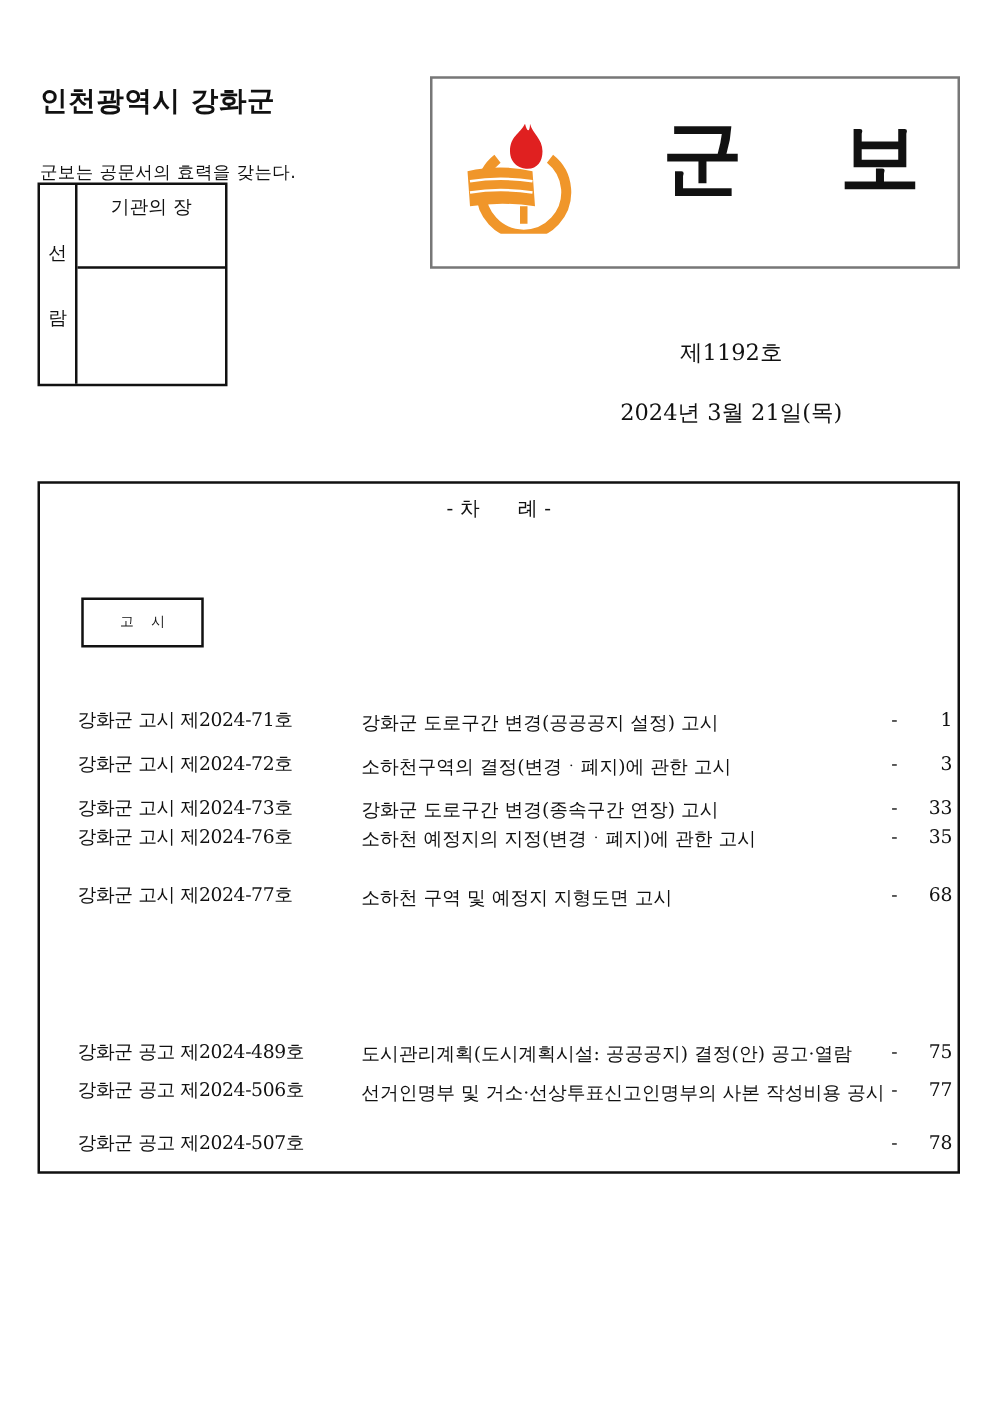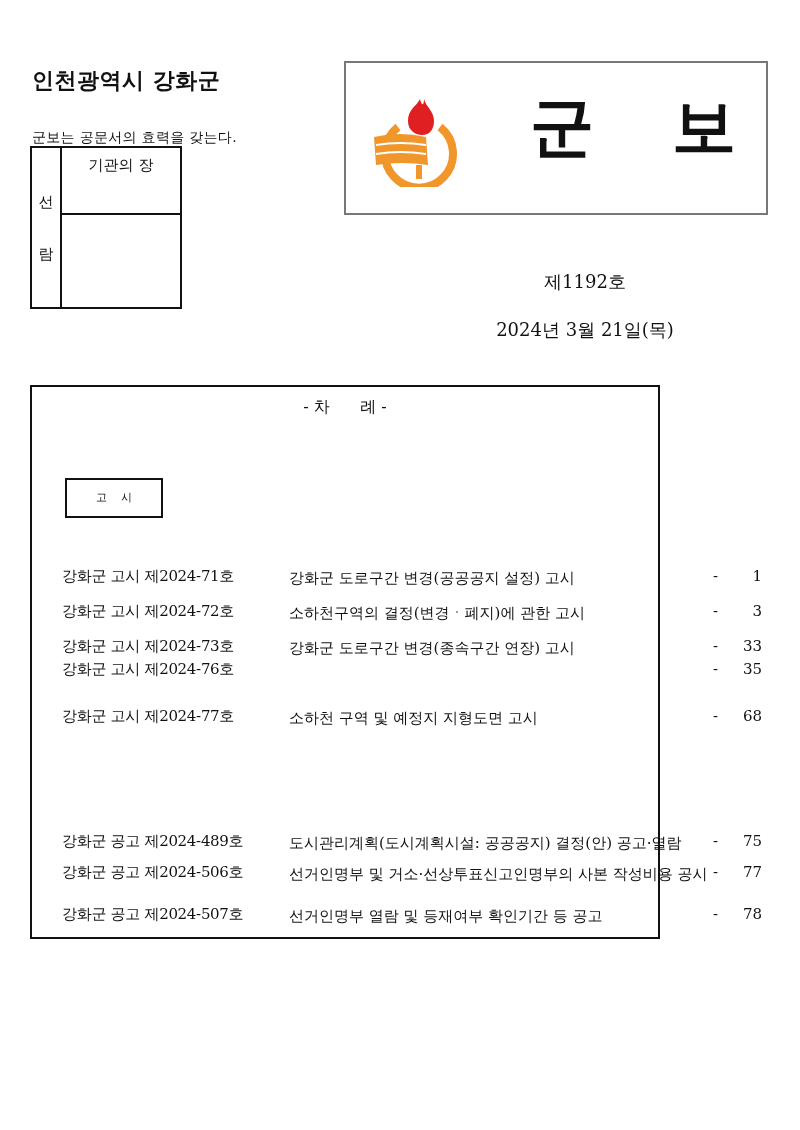--- a/index.html
+++ b/index.html
@@ -12,21 +12,21 @@
              font-size:14px; letter-spacing:0.3px;margin-top:24px; }
   .seonram { left:30px; top:146px; width:152px; height:163px; border:2px solid #111; box-sizing:border-box; }
   .seonram .side { position:absolute; left:0; top:0; width:30px; height:100%; border-right:2px solid #111; box-sizing:border-box; }
   .seonram .side span { position:absolute; left:0; width:28px; text-align:center; font-family:"DejaVu Sans",sans-serif; font-size:15px; }
   .seonram .head { position:absolute; left:30px; top:0; right:0; height:67px; border-bottom:2px solid #111; box-sizing:border-box;
                    text-align:center; padding-top:8px; font-family:"DejaVu Sans",sans-serif; font-size:15px; }
   .banner { left:344px; top:61px; width:424px; height:154px; border:2px solid #777; box-sizing:border-box; background:#fff; }
   .banner .title { position:absolute; top:32px; font-family:"DejaVu Sans","Liberation Sans",sans-serif; font-weight:bold; font-size:64px; line-height:1; }
   .issue { left:0; width:1170px; top:270px; text-align:center; font-size:18px; }
   .date { left:0; width:1170px; top:318px; text-align:center; font-size:18px; }
-  .toc { left:30px; top:385px; width:630px; height:554px; border:2px solid #111; box-sizing:border-box; }
+  .toc { left:30px; top:385px; width:738px; height:554px; border:2px solid #111; box-sizing:border-box; }
   .toc-title { position:absolute; left:0; right:0; top:10px; text-align:center; font-size:16px; white-space:pre; }
   .sec-box { position:absolute; left:33px; width:98px; height:40px; border:2px solid #111; box-sizing:border-box;
              font-size:11px; text-align:center; line-height:36px; white-space:pre; }
   .row { position:absolute; left:30px; width:700px; font-size:15px; height:22px;margin-top:20px; }
   .row .num { position:absolute; left:0; letter-spacing:-0.3px; }
   .row .ttl { position:absolute; left:227px; width:420px; line-height:22px; }
   .row .dash { position:absolute; left:651px; }
   .row .pg { position:absolute; right:0; width:40px; text-align:right; }
 </style>
 </head>
@@ -77,20 +77,21 @@
     <span class="pg">3</span>
   </div>
   <div class="row" style="top:230px">
     <span class="num">강화군 고시 제2024-73호</span>
     <span class="ttl">강화군 도로구간 변경(종속구간 연장) 고시</span>
     <span class="dash">-</span>
     <span class="pg">33</span>
   </div>
   <div class="row" style="top:253px">
     <span class="num">강화군 고시 제2024-76호</span>
+    <span class="ttl">소하천 예정지의 지정(변경ㆍ폐지)에 관한 고시</span>
     <span class="dash">-</span>
     <span class="pg">35</span>
   </div>
   <div class="row" style="top:300px">
     <span class="num">강화군 고시 제2024-77호</span>
     <span class="ttl">소하천 구역 및 예정지 지형도면 고시</span>
     <span class="dash">-</span>
     <span class="pg">68</span>
   </div>
 
@@ -102,17 +103,16 @@
     <span class="pg">75</span>
   </div>
   <div class="row" style="top:456px">
     <span class="num">강화군 공고 제2024-506호</span>
     <span class="ttl">선거인명부 및 거소·선상투표신고인명부의 사본 작성비용 공시</span>
     <span class="dash">-</span>
     <span class="pg">77</span>
   </div>
   <div class="row" style="top:498px">
     <span class="num">강화군 공고 제2024-507호</span>
-    <span class="ttl">선거인명부 열람 및 등재여부 확인기간 등 공고</span>
     <span class="dash">-</span>
     <span class="pg">78</span>
   </div>
 </div>
 
 </body></html>

